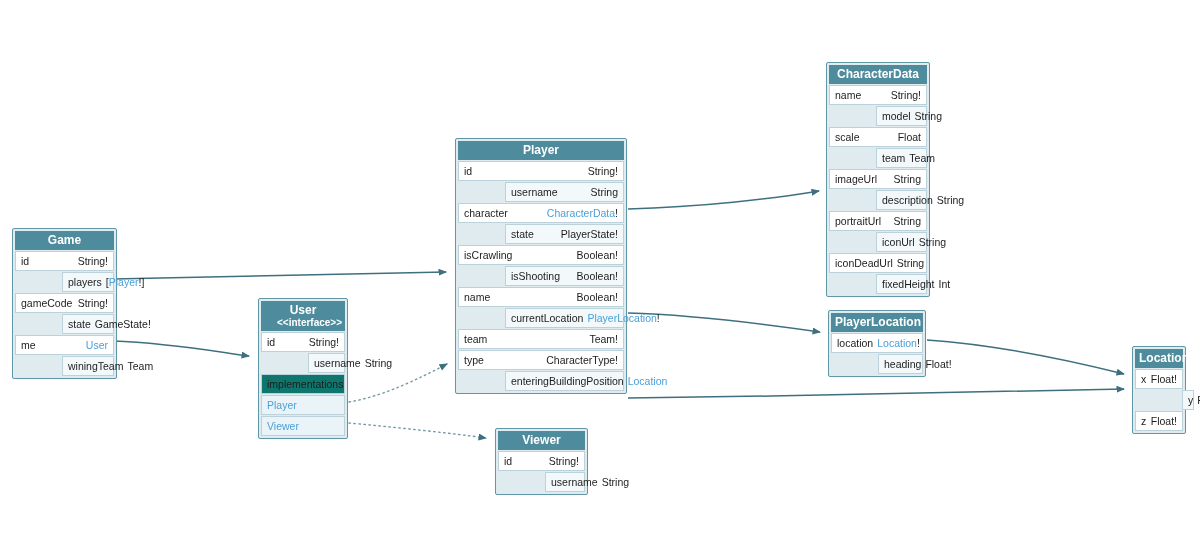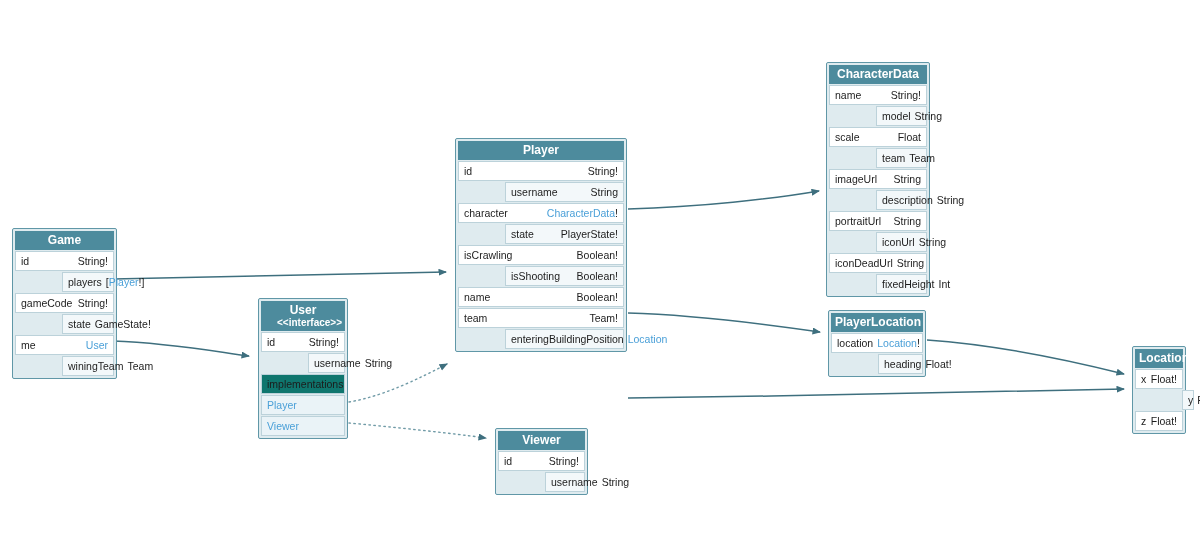--- a/index.html
+++ b/index.html
@@ -114,23 +114,31 @@
           <span class="ftype"><span></span><span class="tlink"></span><span>Boolean!</span></span>
         </div>
         <div class="frow alt">
           <span class="fname">isShooting</span>
           <span class="ftype"><span></span><span class="tlink"></span><span>Boolean!</span></span>
         </div>
         <div class="frow">
           <span class="fname">name</span>
           <span class="ftype"><span></span><span class="tlink"></span><span>Boolean!</span></span>
         </div>
+        <div class="frow alt">
+          <span class="fname">currentLocation</span>
+          <span class="ftype"><span></span><span class="tlink">PlayerLocation</span><span>!</span></span>
+        </div>
         <div class="frow">
           <span class="fname">team</span>
           <span class="ftype"><span></span><span class="tlink"></span><span>Team!</span></span>
+        </div>
+        <div class="frow">
+          <span class="fname">type</span>
+          <span class="ftype"><span></span><span class="tlink"></span><span>CharacterType!</span></span>
         </div>
         <div class="frow alt">
           <span class="fname">enteringBuildingPosition</span>
           <span class="ftype"><span></span><span class="tlink">Location</span><span></span></span>
         </div>
       </div>
       <div class="node" style="left: 495px; top: 428px; width: 93px;">
         <div class="node-header"><span>Viewer</span></div>
         <div class="frow">
           <span class="fname">id</span>

